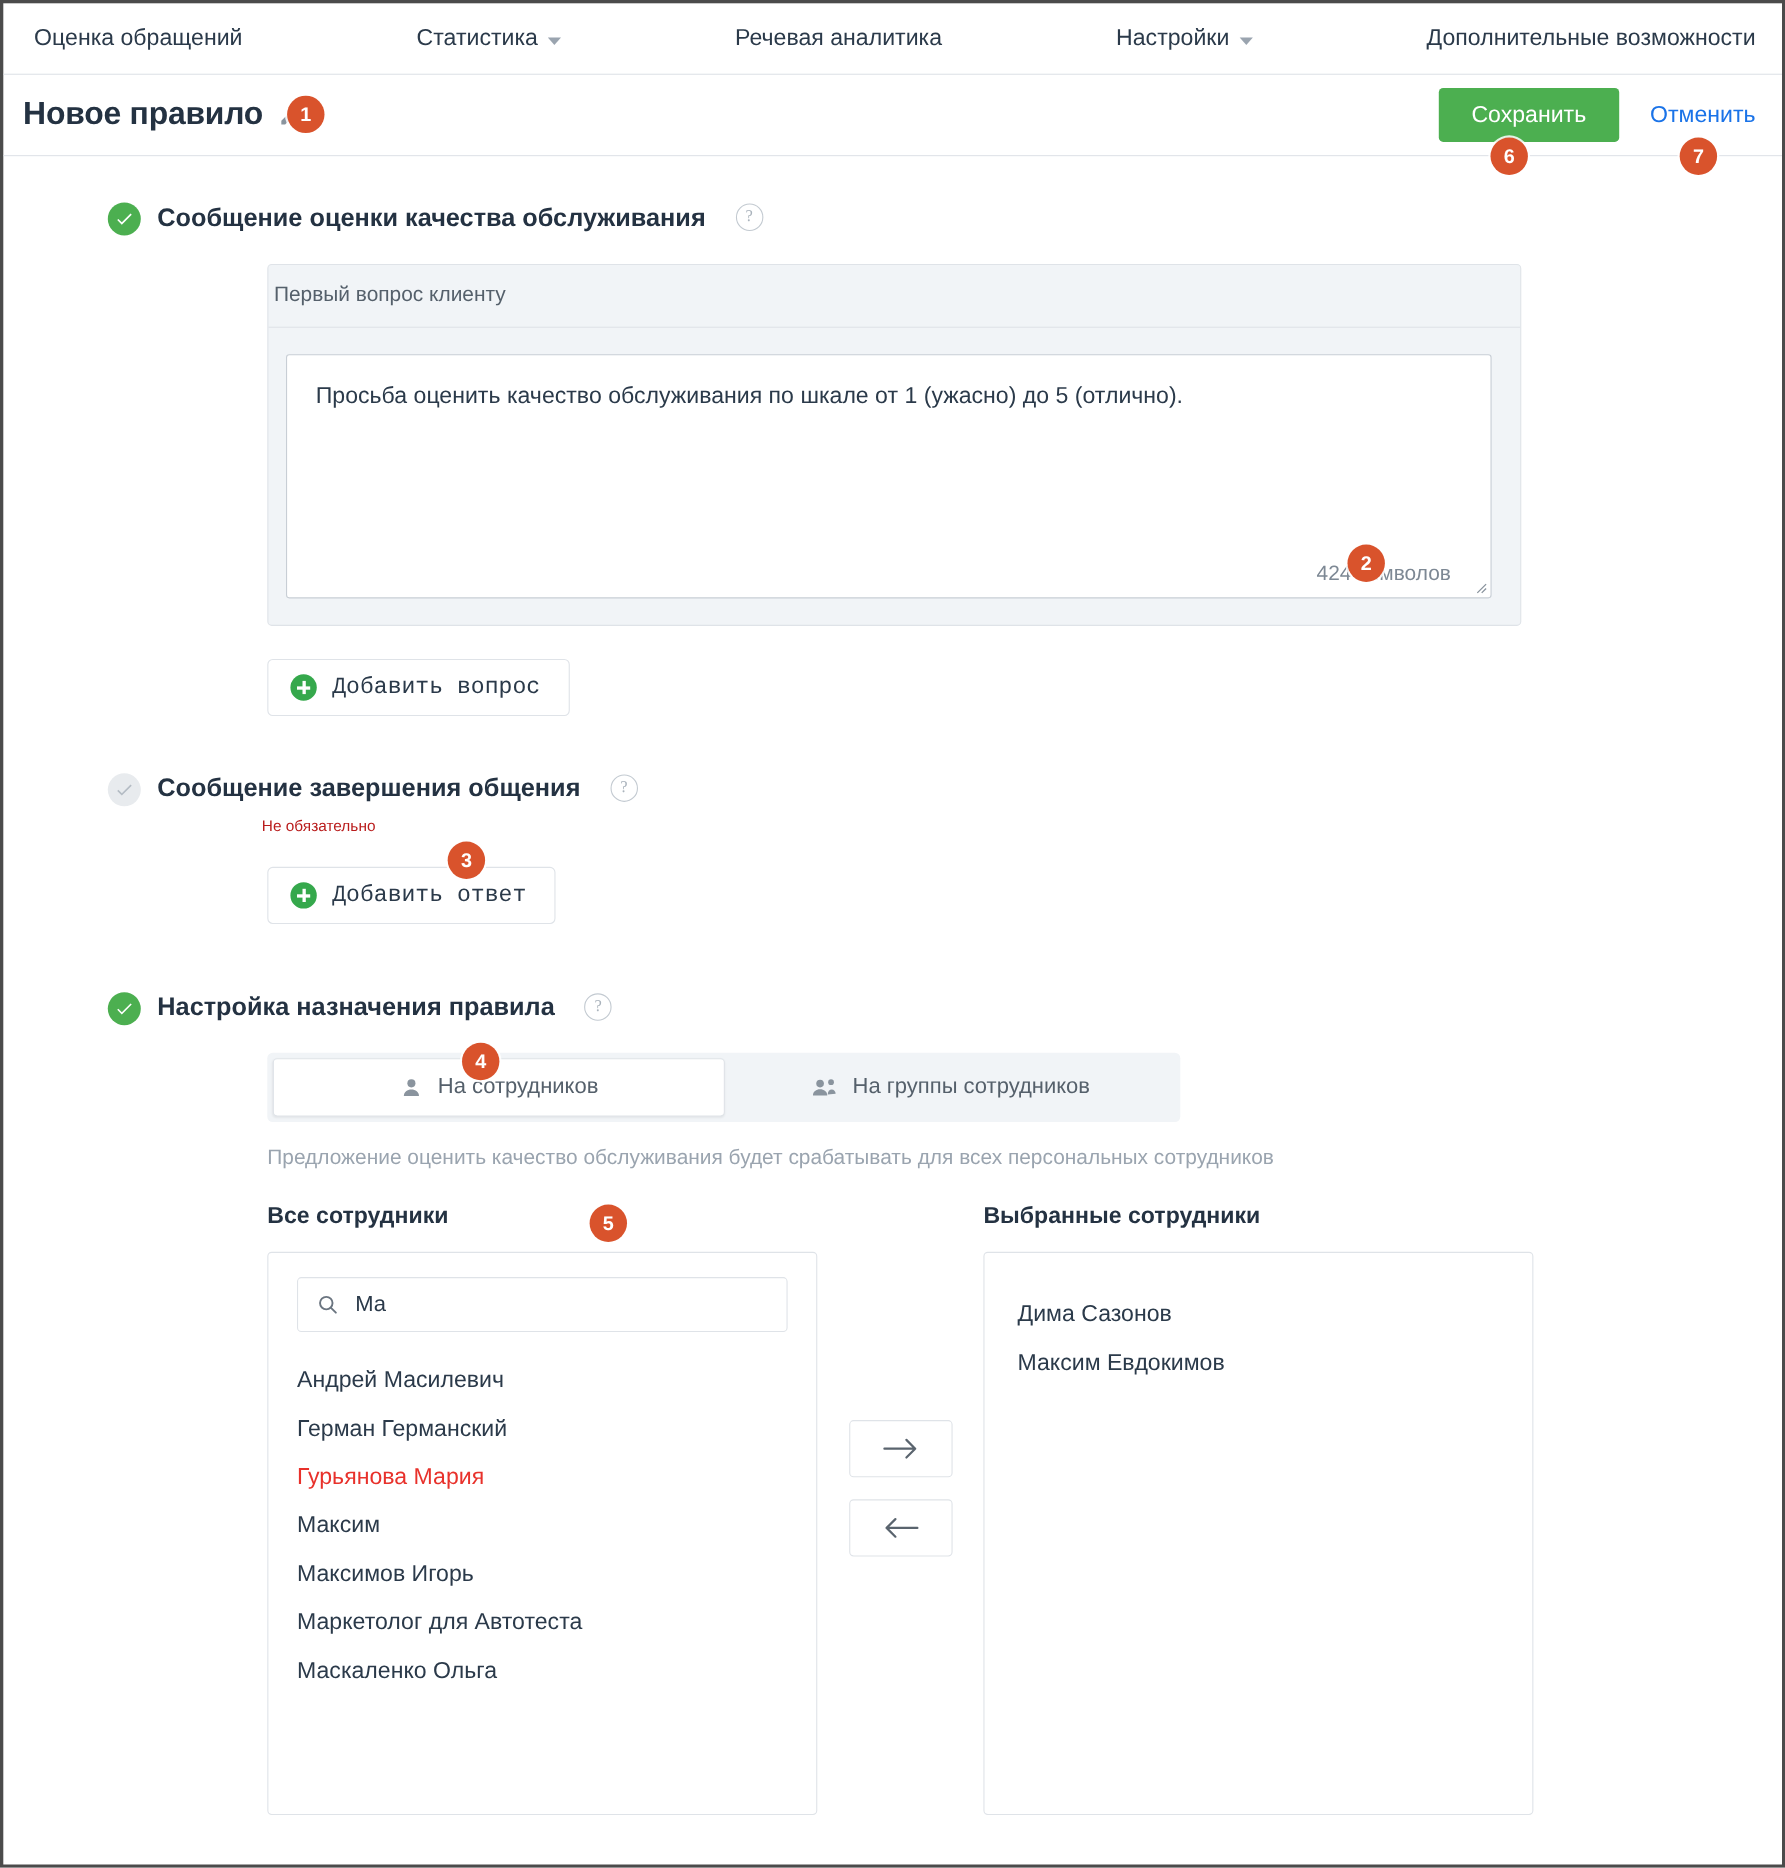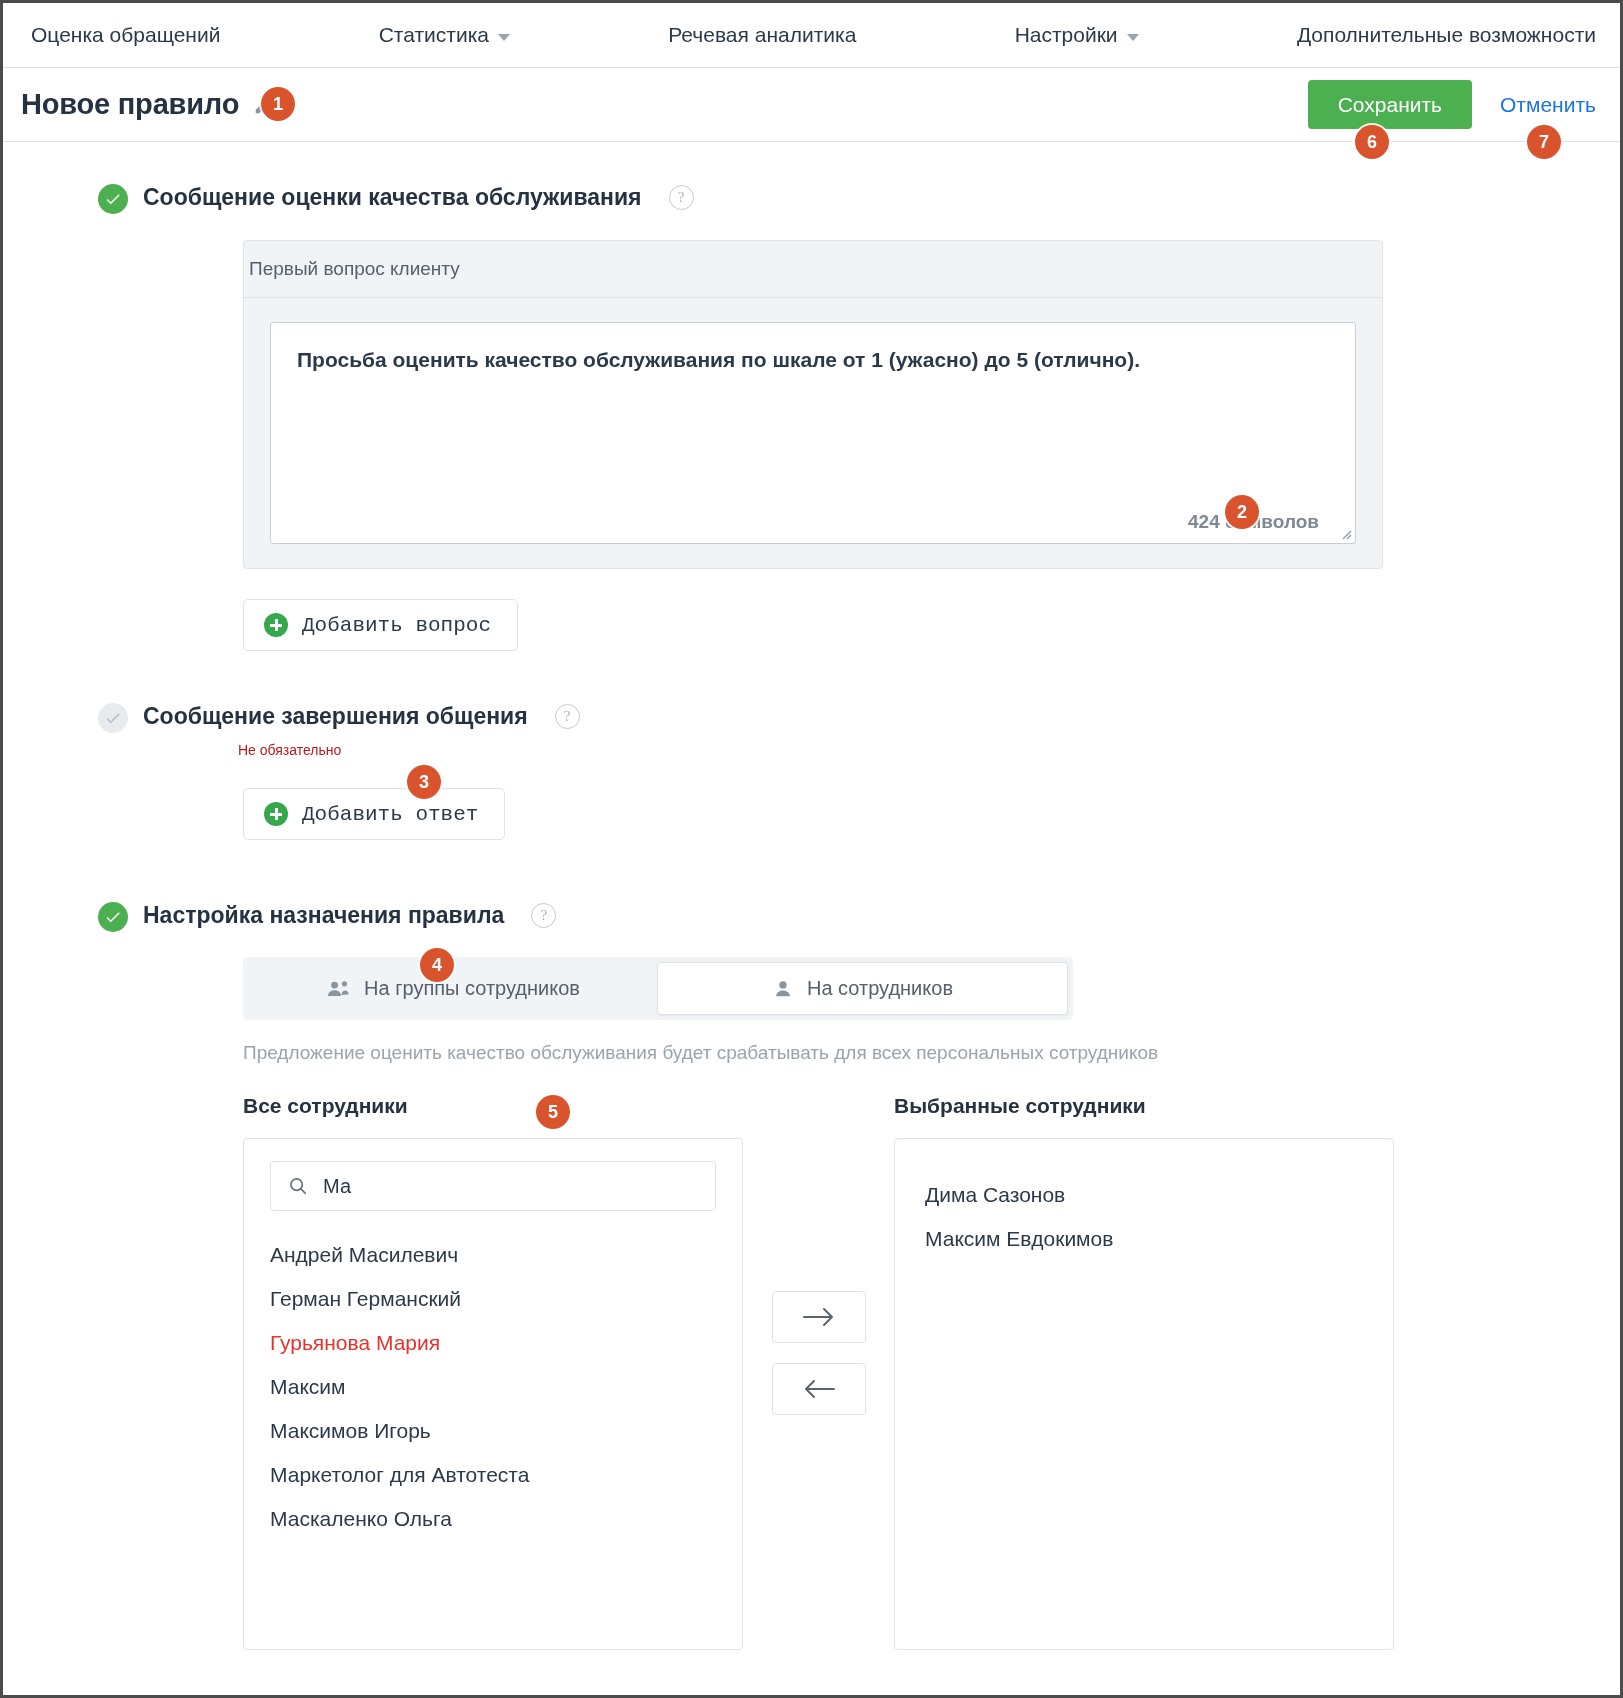--- a/index.html
+++ b/index.html
@@ -176,22 +176,21 @@
     background: #f1f4f7;
     box-sizing: border-box;
   }
   .qcard-head {
     padding: 17px 5px;
     font-size: 19px;
     color: #55606b;
     border-bottom: 1px solid #dfe3e8;
   }
   .qcard-body {
-    padding: 24px 26px 24px 26px;
-    font-weight: bold;
+    padding: 24px 26px 24px 16px;
   }
   .textarea-wrap {
     position: relative;
     background: #ffffff;
     border: 1px solid #c8ced5;
     border-radius: 3px;
     height: 222px;
     box-sizing: border-box;
   }
   .textarea-text {
@@ -468,35 +467,35 @@
         <svg width="18" height="18" viewBox="0 0 24 24" aria-hidden="true">
           <path d="M9 16.2 4.8 12l-1.4 1.4L9 19 21 7l-1.4-1.4L9 16.2z" fill="#ffffff"></path>
         </svg>
       </div>
       <div class="section-head">
         <span class="sec-title">Настройка назначения правила</span>
         <span class="help-icon">?</span>
       </div>
 
       <div class="tabs">
+        <div class="tab active">
+          <svg width="22" height="22" viewBox="0 0 24 24" aria-hidden="true">
+            <circle cx="12" cy="7.5" r="4" fill="#8a949e"></circle>
+            <path d="M4.5 20c0-4.1 3.4-6.5 7.5-6.5s7.5 2.4 7.5 6.5z" fill="#8a949e"></path>
+          </svg>
+          <span>На сотрудников</span>
+        </div>
         <div class="tab">
           <svg width="26" height="22" viewBox="0 0 30 24" aria-hidden="true">
             <circle cx="11" cy="7.5" r="4" fill="#8a949e"></circle>
             <path d="M3.5 20c0-4.1 3.4-6.5 7.5-6.5s7.5 2.4 7.5 6.5z" fill="#8a949e"></path>
             <circle cx="22.5" cy="6" r="3" fill="#8a949e"></circle>
             <path d="M19 19c0-3.2 1.9-5.2 4.3-5.2 2.2 0 3.9 1.7 4 4.4z" fill="#8a949e"></path>
           </svg>
           <span>На группы сотрудников</span>
-        </div>
-        <div class="tab active">
-          <svg width="22" height="22" viewBox="0 0 24 24" aria-hidden="true">
-            <circle cx="12" cy="7.5" r="4" fill="#8a949e"></circle>
-            <path d="M4.5 20c0-4.1 3.4-6.5 7.5-6.5s7.5 2.4 7.5 6.5z" fill="#8a949e"></path>
-          </svg>
-          <span>На сотрудников</span>
         </div>
       </div>
 
       <div class="tab-desc">Предложение оценить качество обслуживания будет срабатывать для всех персональных сотрудников</div>
 
       <div class="transfer">
 
         <div class="tcol">
           <div class="tcol-label">Все сотрудники</div>
           <div class="tbox">

